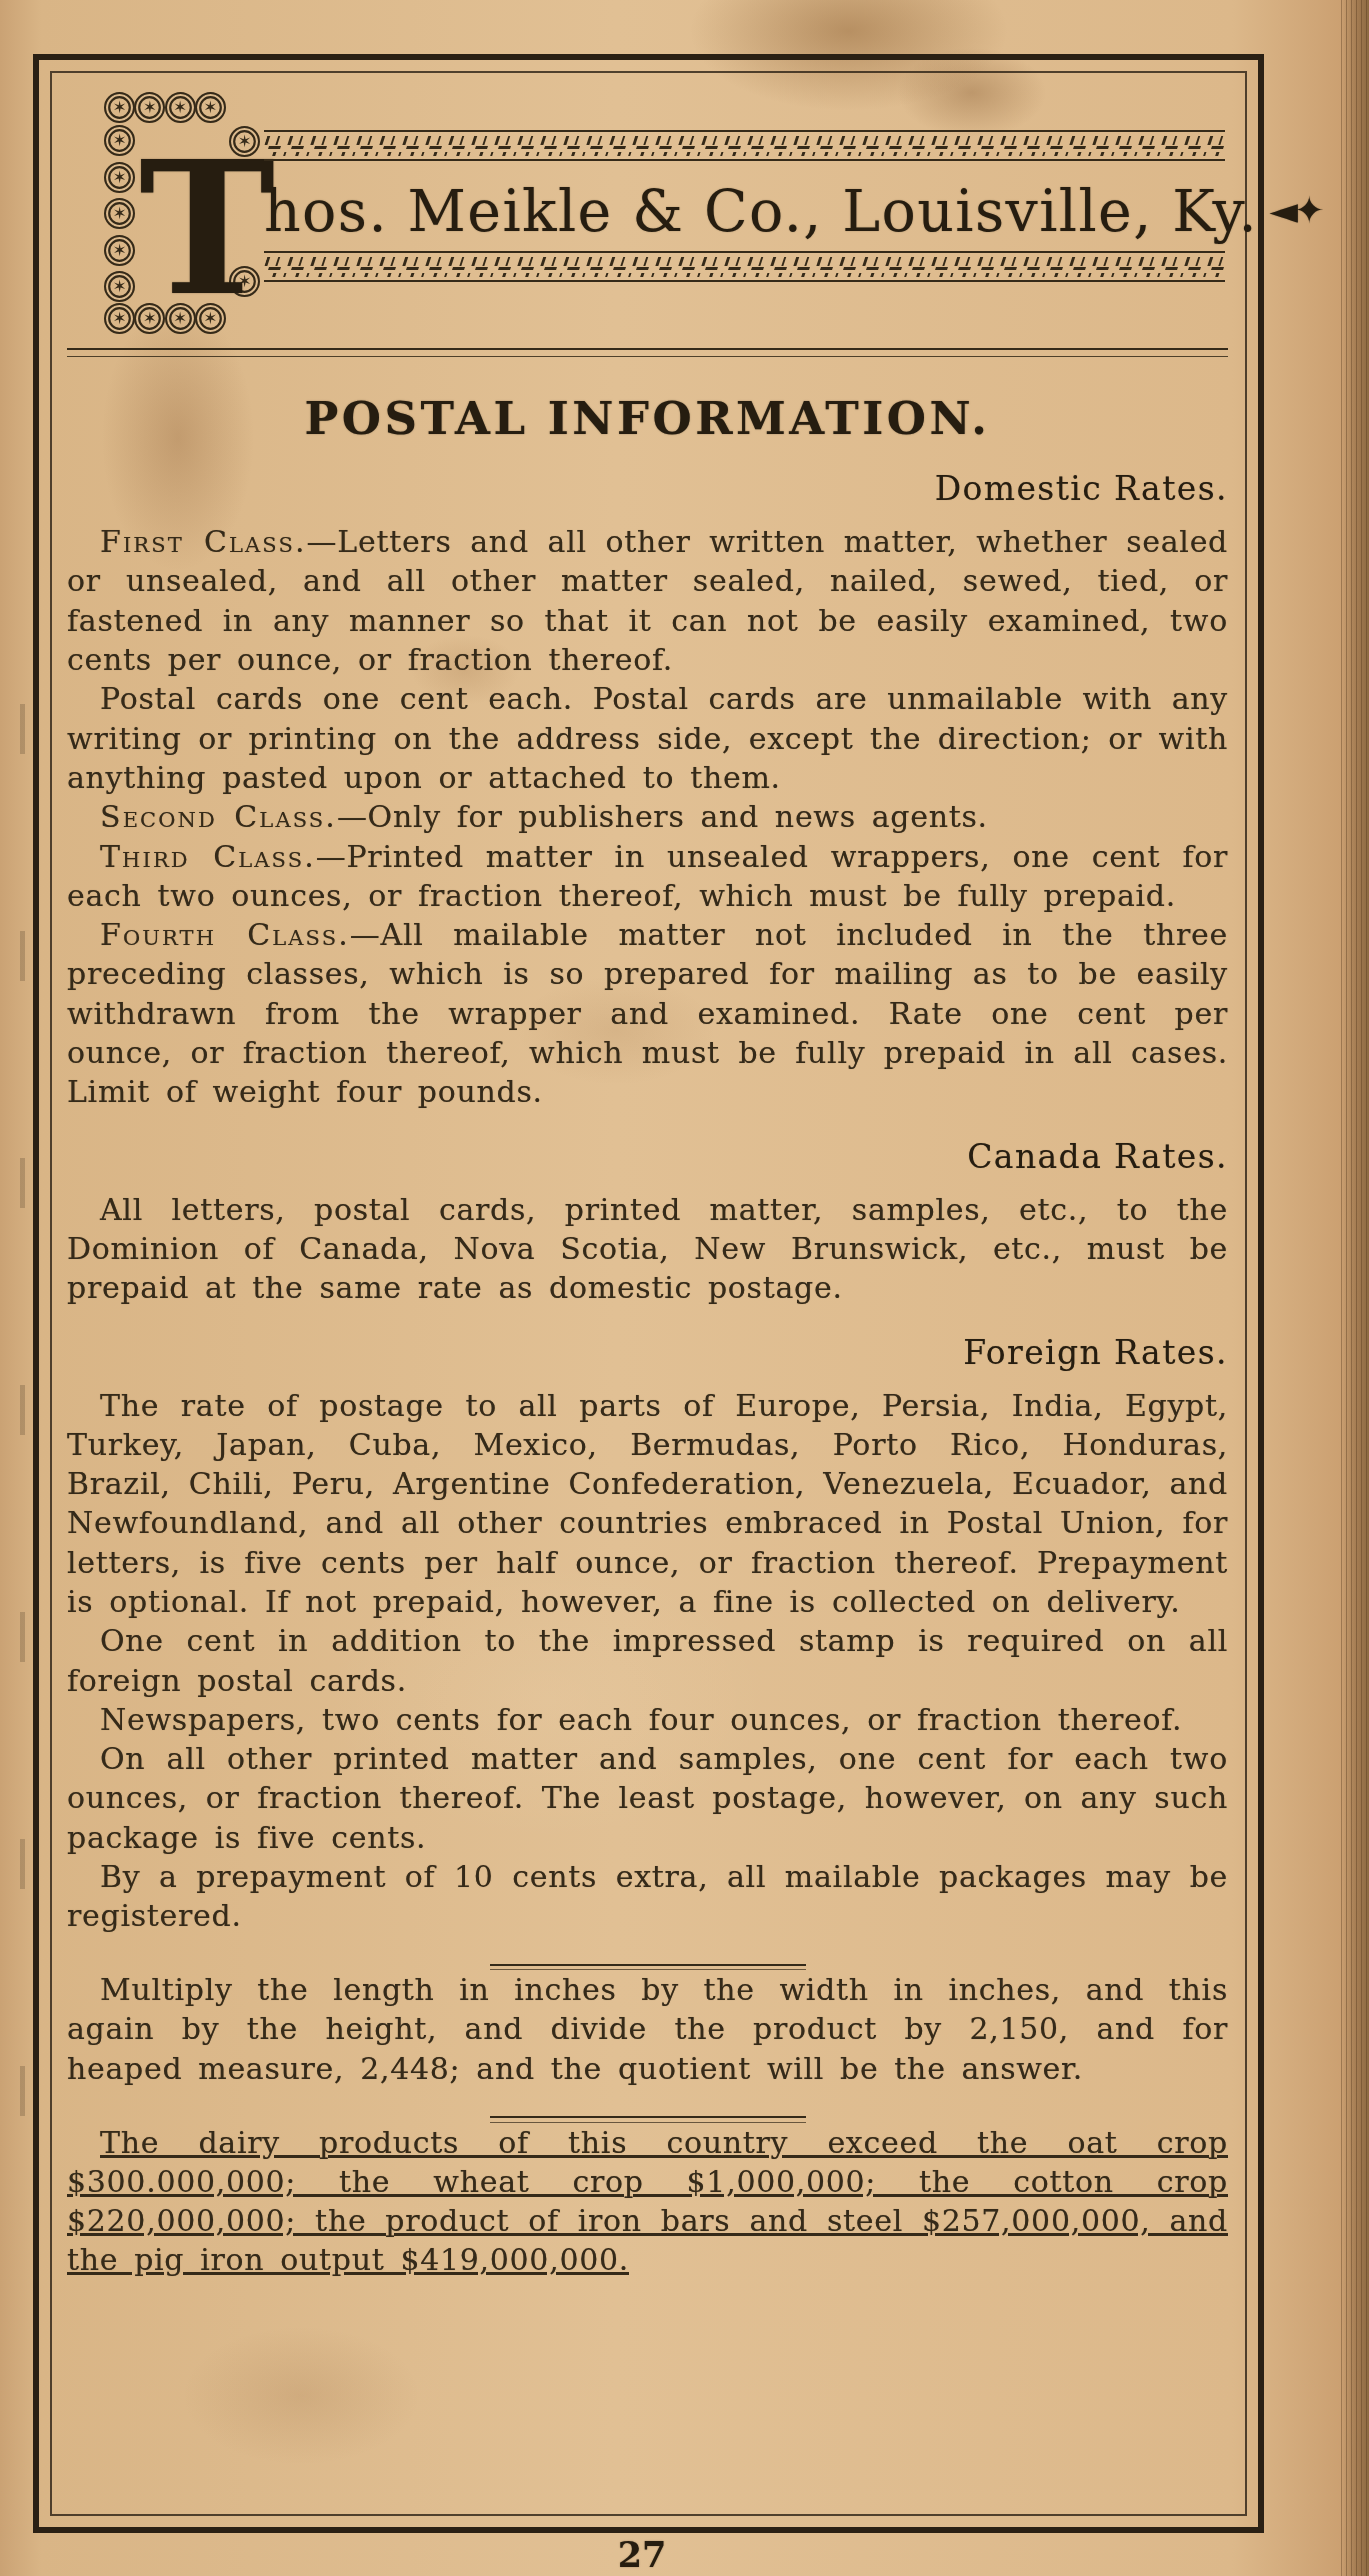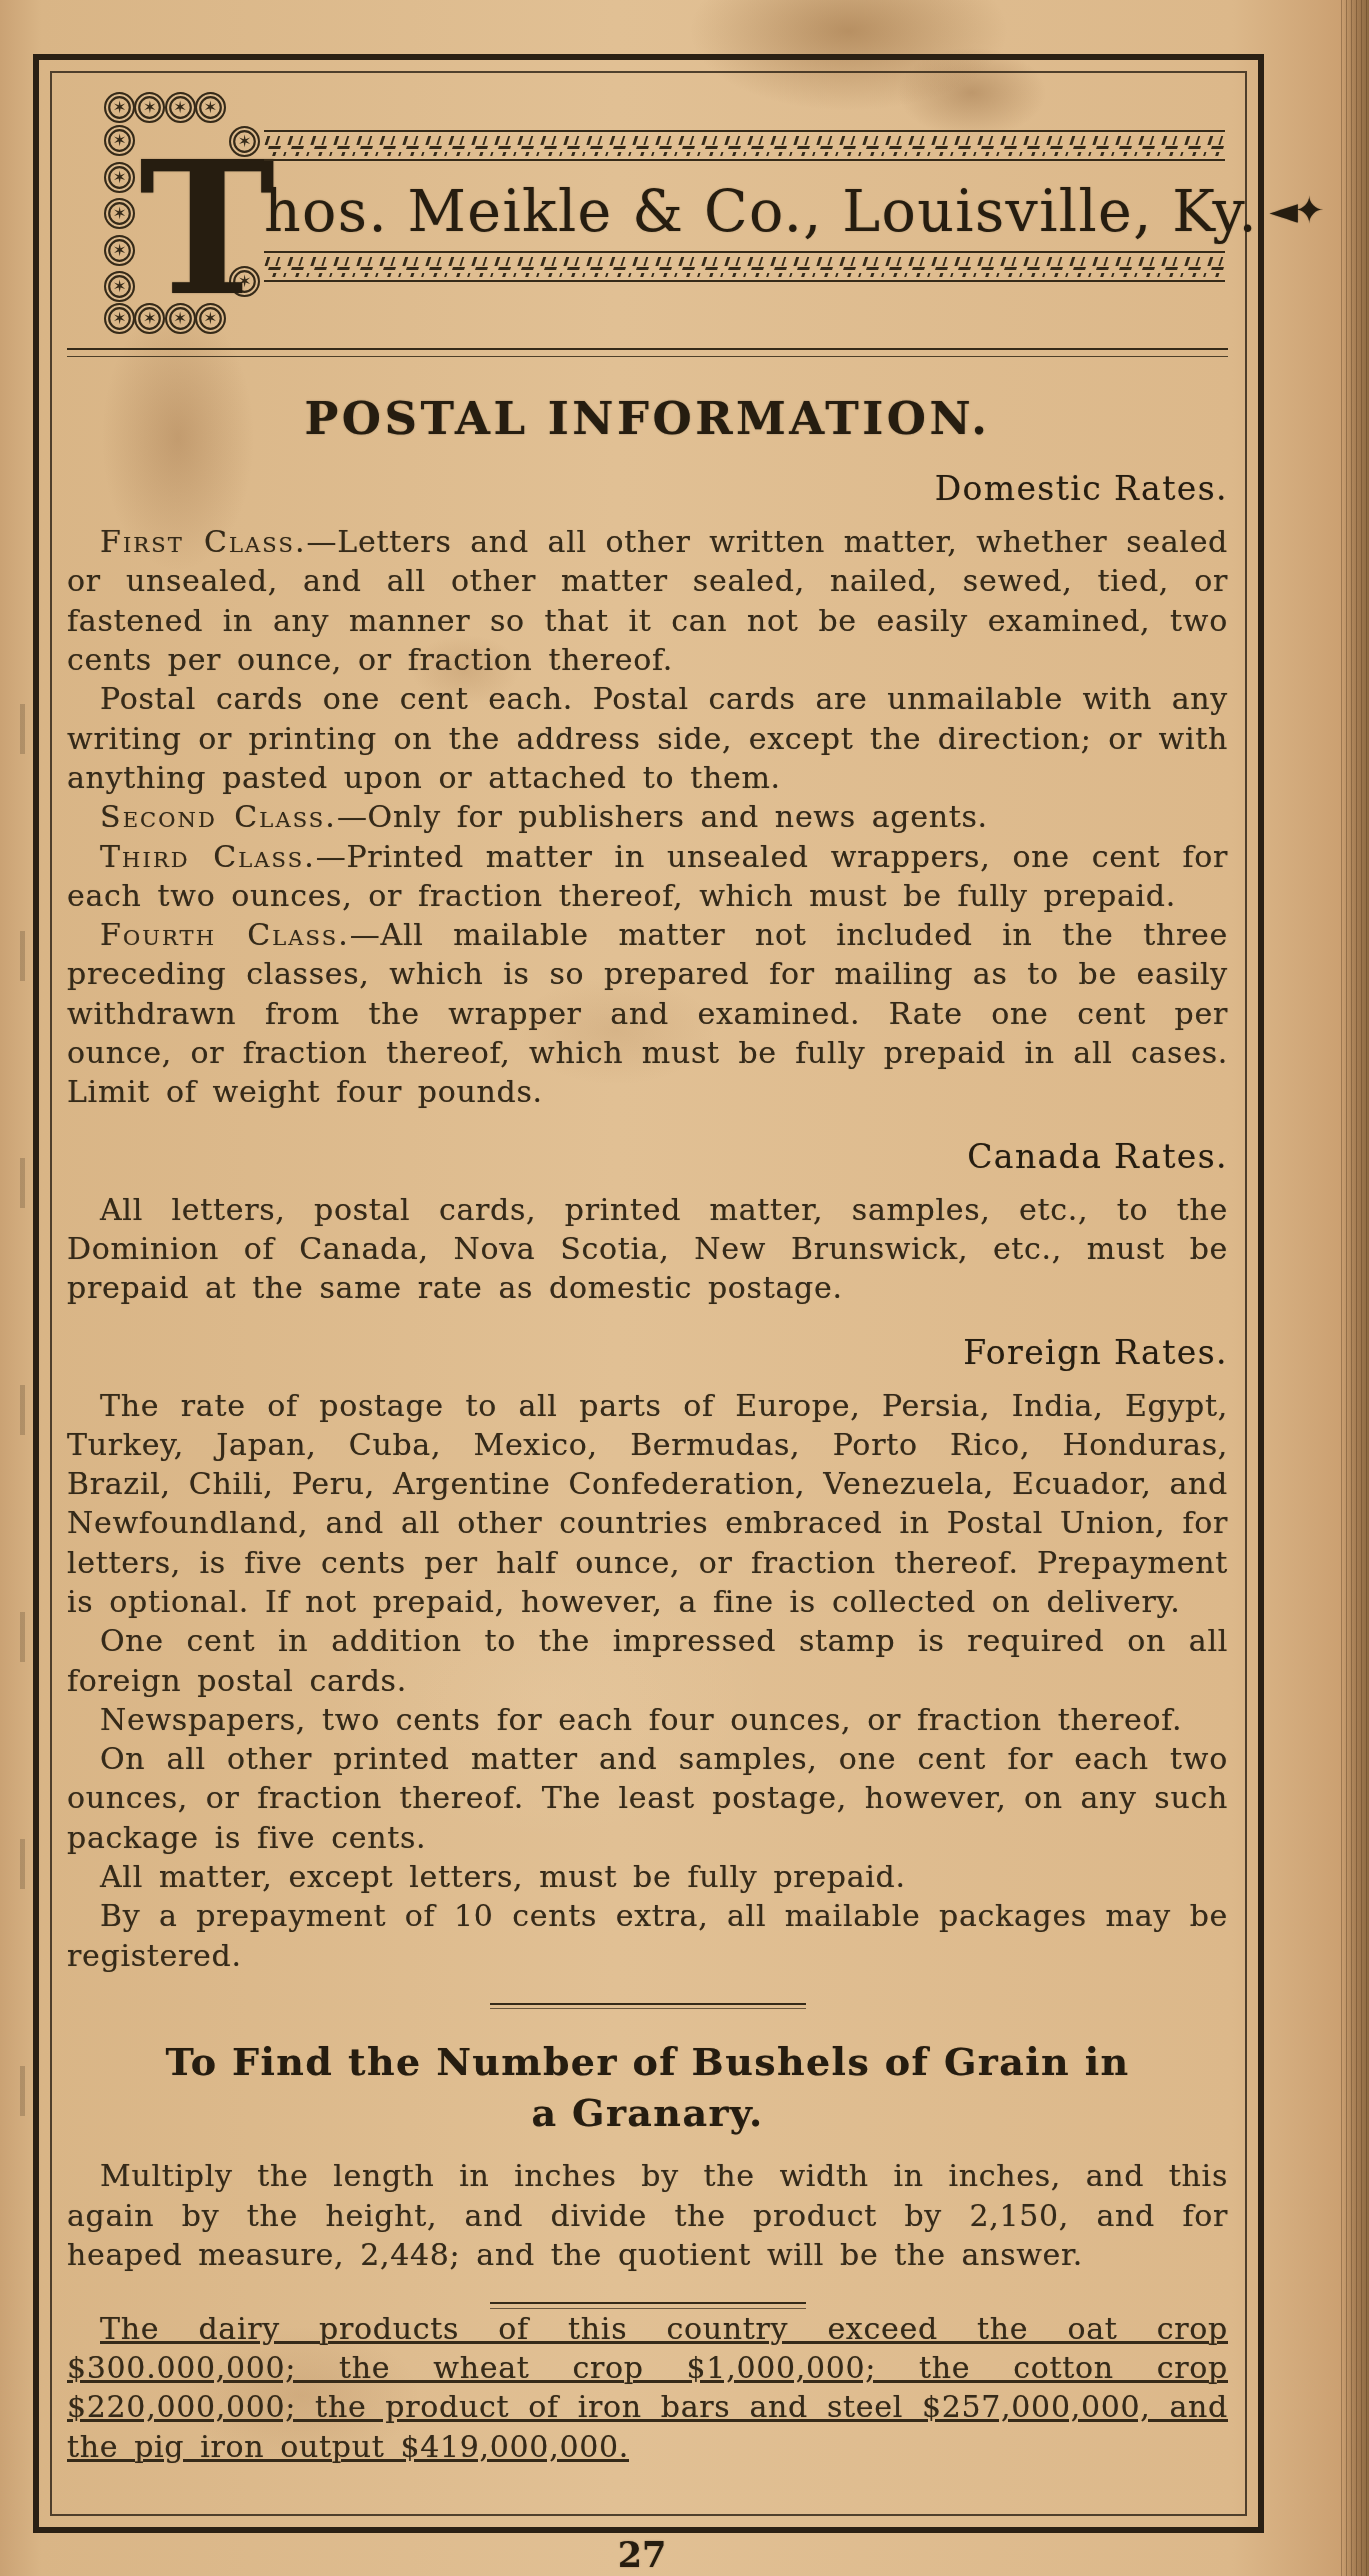--- a/index.html
+++ b/index.html
@@ -194,26 +194,24 @@
       <p class="body"><span class="lead">Fourth Class.</span><span>—All mailable matter not included in the three preceding classes, which is so prepared for mailing as to be easily withdrawn from the wrapper and examined.  Rate one cent per ounce, or fraction thereof, which must be fully prepaid in all cases.  Limit of weight four pounds.</span></p>
 
       <h2 class="subhead spaced">Canada Rates.</h2>
       <p class="body"><span>All letters, postal cards, printed matter, samples, etc., to the Dominion of Canada, Nova Scotia, New Brunswick, etc., must be prepaid at the same rate as domestic postage.</span></p>
 
       <h2 class="subhead spaced">Foreign Rates.</h2>
       <p class="body"><span>The rate of postage to all parts of Europe, Persia, India, Egypt, Turkey, Japan, Cuba, Mexico, Bermudas, Porto Rico, Honduras, Brazil, Chili, Peru, Argentine Confederation, Venezuela, Ecuador, and Newfoundland, and all other countries embraced in Postal Union, for letters, is five cents per half ounce, or fraction thereof.  Prepayment is optional.  If not prepaid, however, a fine is collected on delivery.</span></p>
       <p class="body"><span>One cent in addition to the impressed stamp is required on all foreign postal cards.</span></p>
       <p class="body"><span>Newspapers, two cents for each four ounces, or fraction thereof.</span></p>
       <p class="body"><span>On all other printed matter and samples, one cent for each two ounces, or fraction thereof.  The least postage, however, on any such package is five cents.</span></p>
-      <p class="body"><span>All matter, except letters, must be fully prepaid.</span></p>
       <p class="body"><span>By a prepayment of 10 cents extra, all mailable packages may be registered.</span></p>
 
       <div class="divider"></div>
 
-      <h2 class="granary-head"><span>To Find the Number of Bushels of Grain in</span><br><span>a Granary.</span></h2>
       <p class="body"><span>Multiply the length in inches by the width in inches, and this again by the height, and divide the product by 2,150, and for heaped measure, 2,448; and the quotient will be the answer.</span></p>
 
       <div class="divider"></div>
 
       <p class="body dairy"><span>The dairy products of this country exceed the oat crop $300.000,000; the wheat crop $1,000,000; the cotton crop $220,000,000; the product of iron bars and steel $257,000,000, and the pig iron output $419,000,000.</span></p>
 
     </div>
   </div>
 
   <div class="page-number">27</div>

